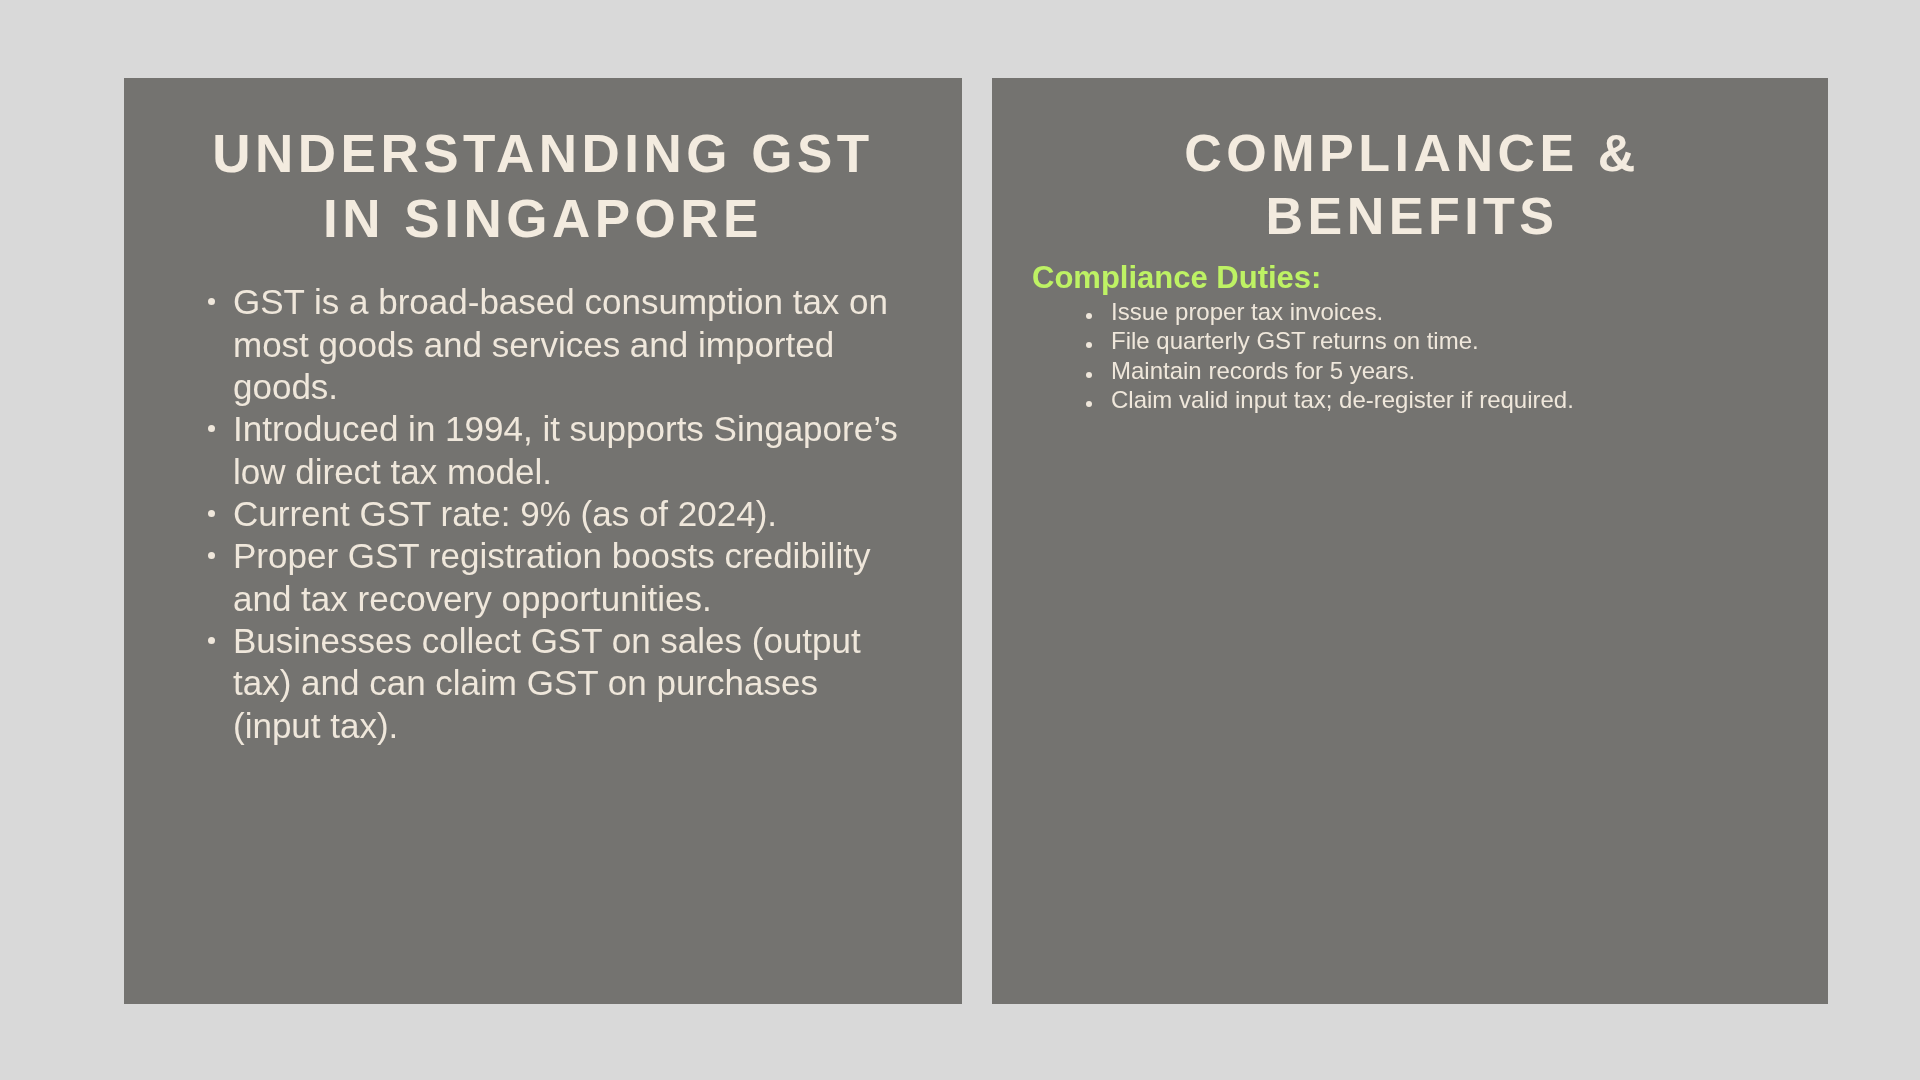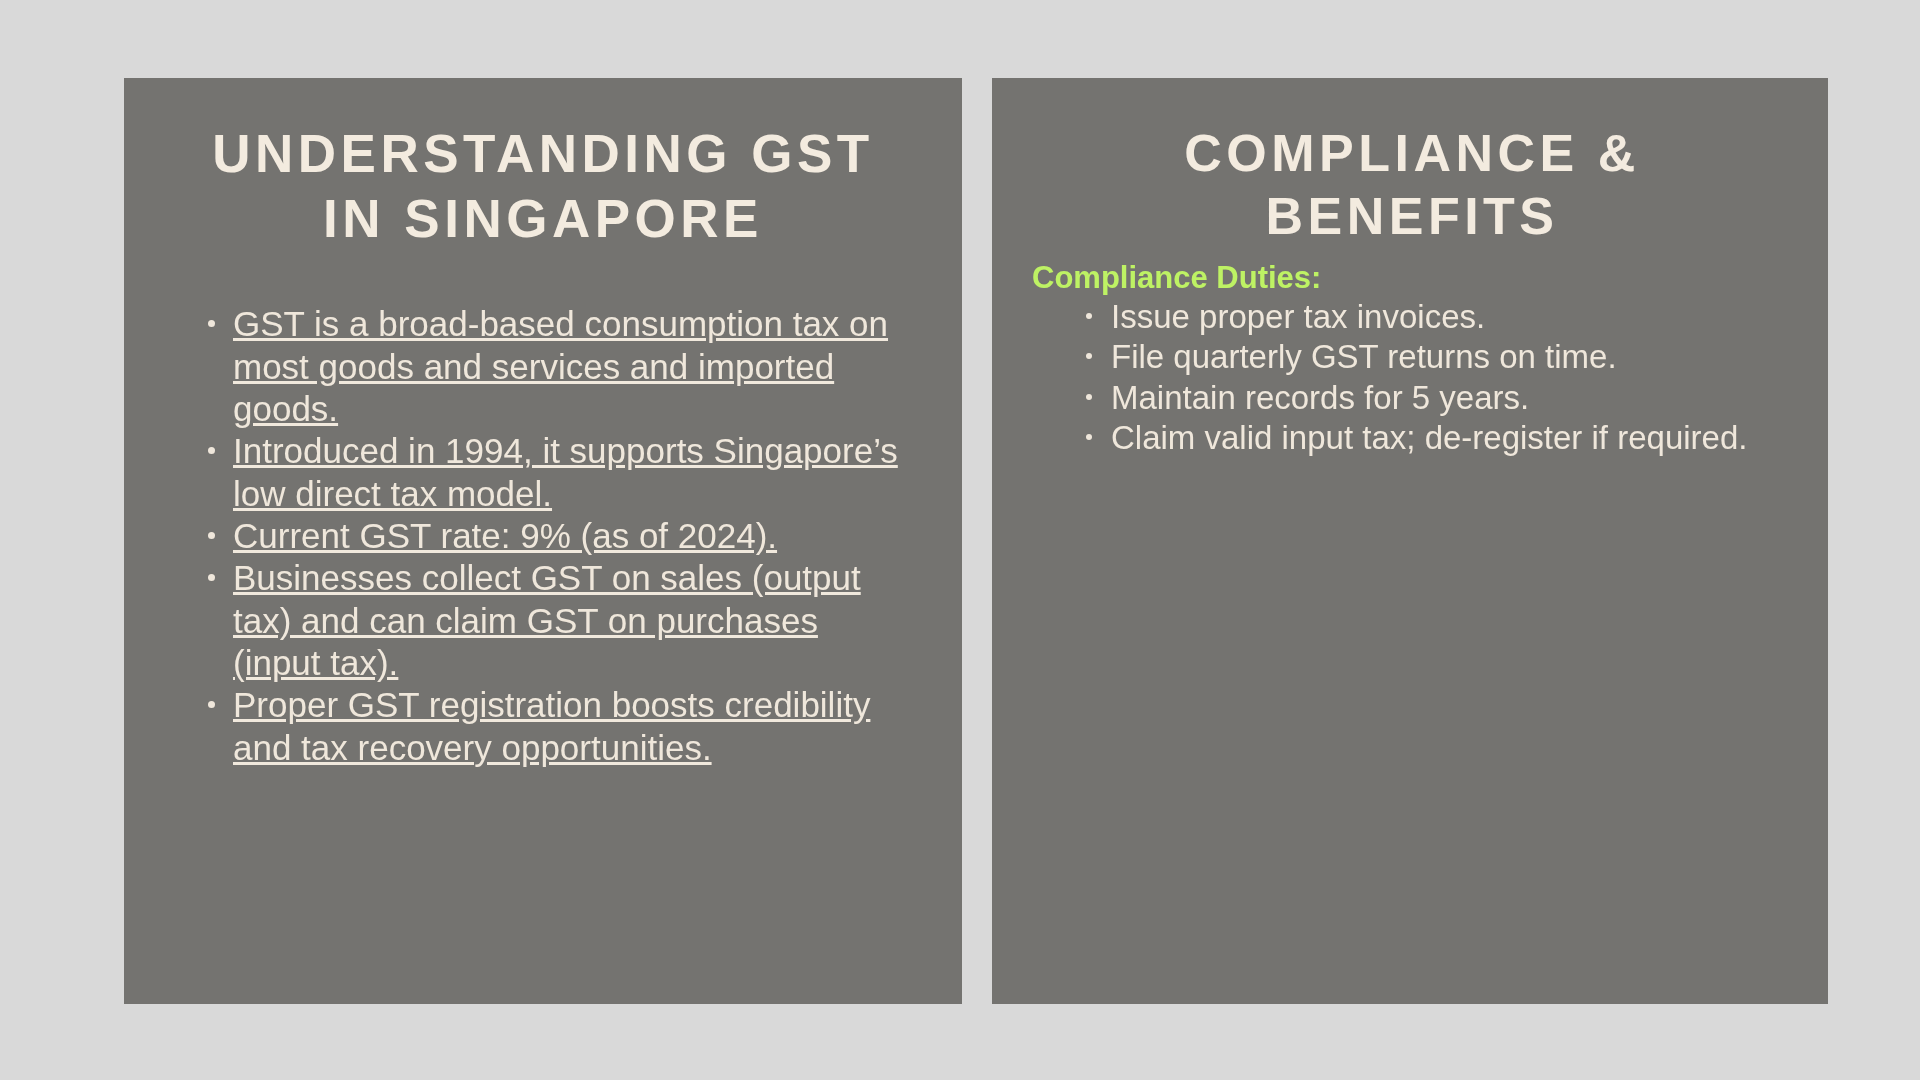--- a/index.html
+++ b/index.html
@@ -67,23 +67,22 @@
     content:"";
     position:absolute;
     left:8px;
     width:7px;height:7px;
     border-radius:50%;
     background:#efe7db;
   }
 
   
   .left-body{
-    margin-top:52px;
+    margin-top:30px;
     padding-left:28px;
-    text-decoration:underline;
   }
   .left-body .bullet{
     font-size:35px;
     line-height:1.21;
     margin-bottom:0;
   }
   .left-body .bullet::before{
     top:17px;
   }
 
@@ -96,21 +95,21 @@
     font-weight:bold;
     color:#bef264;
     line-height:1.2;
     margin:0;
   }
   .right-body .bullets{
     padding-left:46px;
     margin-top:1px;
   }
   .right-body .bullet{
-    font-size:33px;
+    font-size:24px;
     line-height:1.22;
   }
   .right-body .bullet::before{
     top:16px;
     width:6px;height:6px;
   }
   .section-gap{
     height:36px;
   }
 </style>
@@ -118,22 +117,22 @@
 <body>
 
 <div class="slide">
 
   <section class="card card-left">
     <h1 class="card-title">UNDERSTANDING GST IN SINGAPORE</h1>
     <ul class="bullets left-body">
       <li class="bullet">GST is a broad-based consumption tax on most goods and services and imported goods.</li>
       <li class="bullet">Introduced in 1994, it supports Singapore’s low direct tax model.</li>
       <li class="bullet">Current GST rate: 9% (as of 2024).</li>
+      <li class="bullet">Proper GST registration boosts credibility and tax recovery opportunities.</li>
       <li class="bullet">Businesses collect GST on sales (output tax) and can claim GST on purchases (input tax).</li>
-      <li class="bullet">Proper GST registration boosts credibility and tax recovery opportunities.</li>
     </ul>
   </section>
 
   <section class="card card-right">
     <h1 class="card-title">COMPLIANCE &amp; BENEFITS</h1>
 
     <div class="right-body">
 
       <div class="section">
         <h2 class="section-heading">Compliance Duties:</h2>

